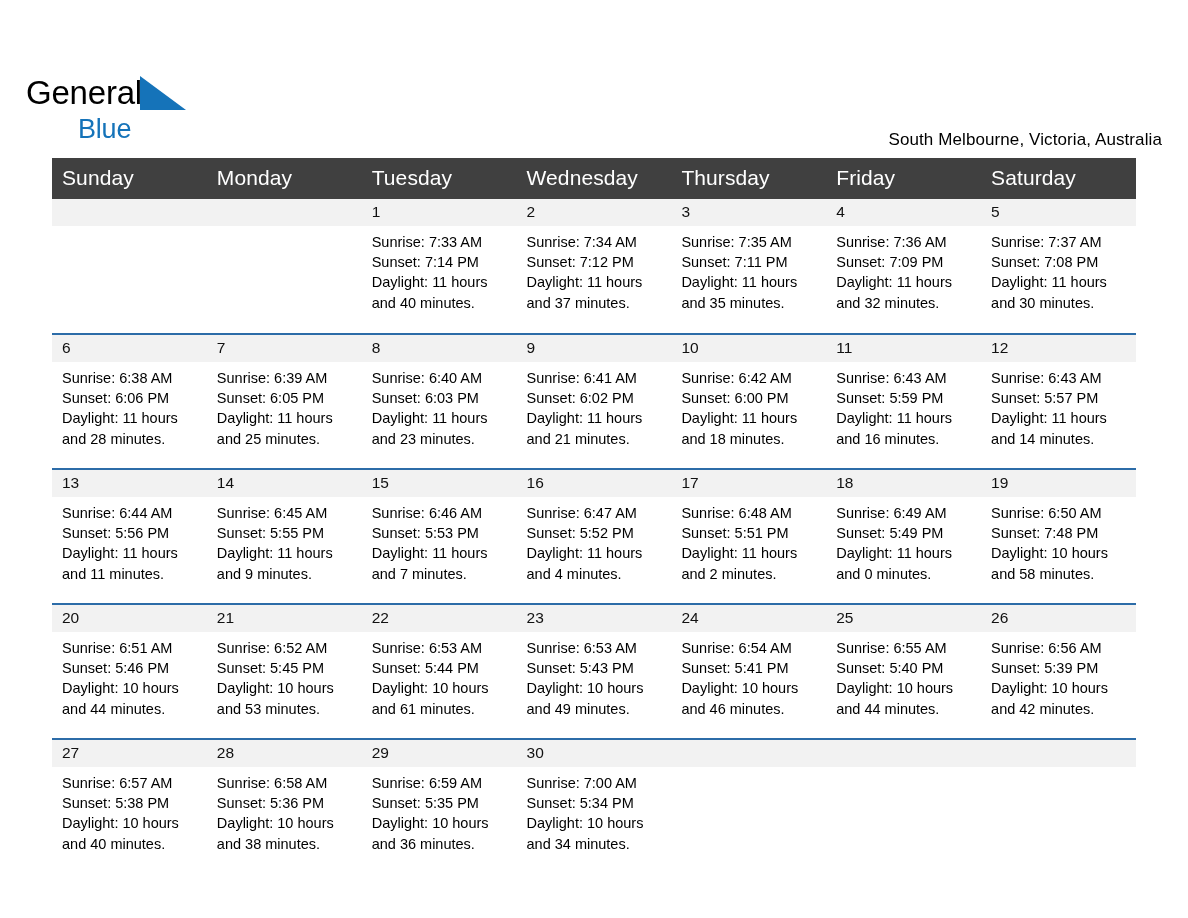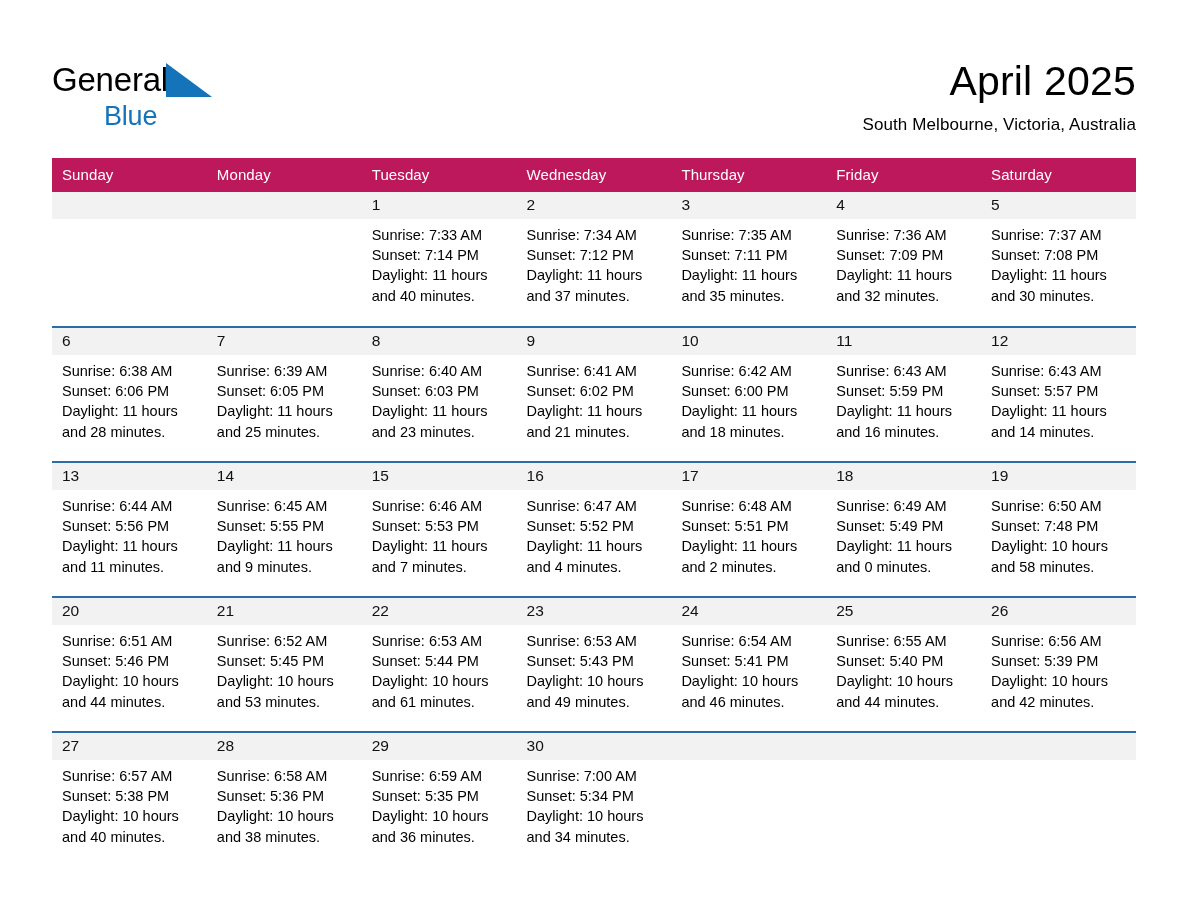--- a/index.html
+++ b/index.html
@@ -17,23 +17,23 @@
     height: 918px;
     background: #ffffff;
   }
 
   
   .topbar {
     position: absolute;
     left: 0; right: 0;
     top: 44px;
     height: 106px;
-    padding: 0 52px;
+    padding: 0 26px;
     display: flex;
-    align-items: center;
+    align-items: flex-end;
     justify-content: space-between;
   }
   .brand {
     position: relative;
     width: 200px;
     height: 80px;
     padding-top: 6px;
   }
   .brand-line1 {
     font-size: 33px;
@@ -82,25 +82,25 @@
     left: 52px;
     top: 158px;
     width: 1084px;
   }
   table.cal {
     width: 100%;
     border-collapse: collapse;
     table-layout: fixed;
   }
   thead th {
-    background: #be185d;
+    background: #404040;
     color: #ffffff;
     text-align: left;
     font-weight: normal;
-    font-size: 15px;
+    font-size: 21px;
     padding: 8px 0 9px 10px;
     height: 31px;
     letter-spacing: 0.1px;
   }
   tbody tr.week > td {
     vertical-align: top;
     padding: 0;
     border-top: 2.5px solid #2c6ca8;
     height: 135px;
   }
@@ -139,21 +139,20 @@
   <div class="topbar">
 
     <div class="brand">
       <span class="brand-line1">General</span><span class="brand-tri"><svg width="46" height="34" viewBox="0 0 46 34">
             <polygon points="0,0 46,34 0,34" fill="#1573b9"></polygon>
           </svg></span>
       <span class="brand-line2">Blue</span>
     </div>
 
     <div class="titles">
-      <h1 class="cal-title">April 2025</h1>
       <h2 class="cal-sub">South Melbourne, Victoria, Australia</h2>
     </div>
 
   </div>
 
   <div class="calendar">
     <table class="cal">
       <thead>
         <tr id="head-row">
             <th>Sunday</th>

